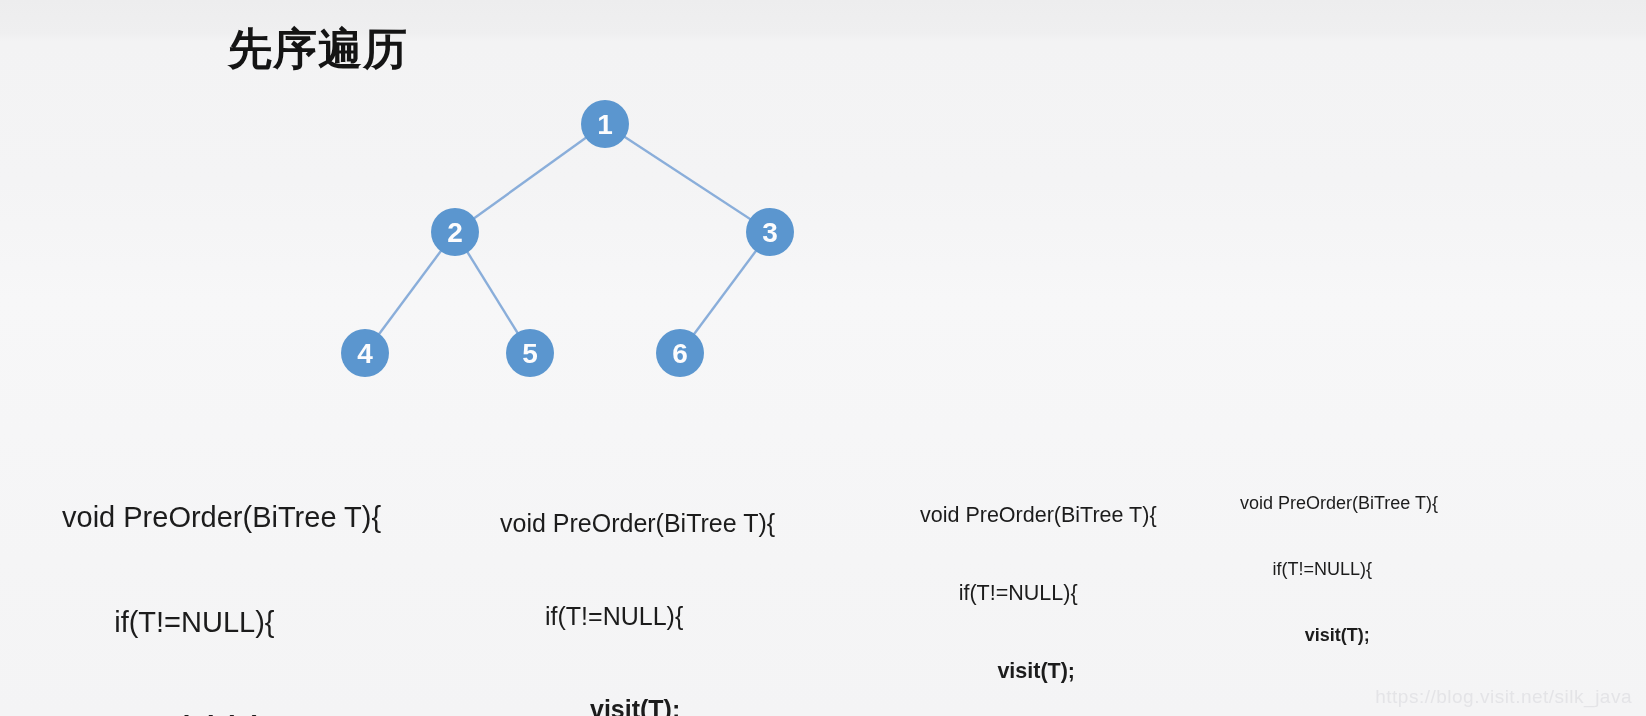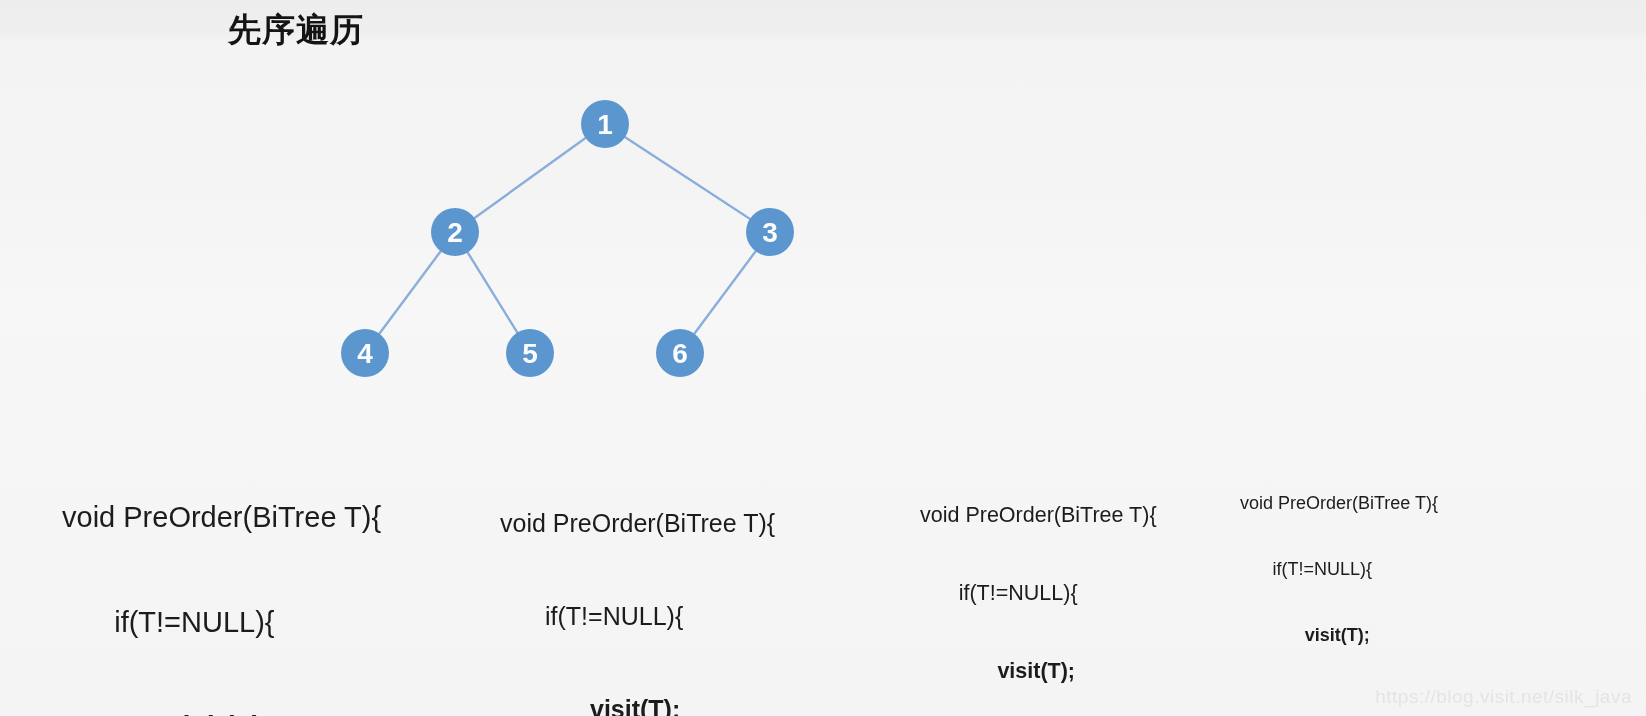--- a/index.html
+++ b/index.html
@@ -20,22 +20,22 @@
       #f3f3f4 42px,
       #f4f4f5 180px,
       #f6f6f7 268px,
       #f7f7f8 300px,
       #f5f5f6 560px,
       #f4f4f5 716px);
   }
   .page-title {
     position: absolute;
     left: 228px;
-    top: 8px;
-    font-size: 33px;
+    top: 20px;
+    font-size: 44px;
     font-weight: 800;
     letter-spacing: 1px;
     color: #141414;
   }
   .tree-svg {
     position: absolute;
     left: 0;
     top: 0;
   }
   .tree-svg line {

